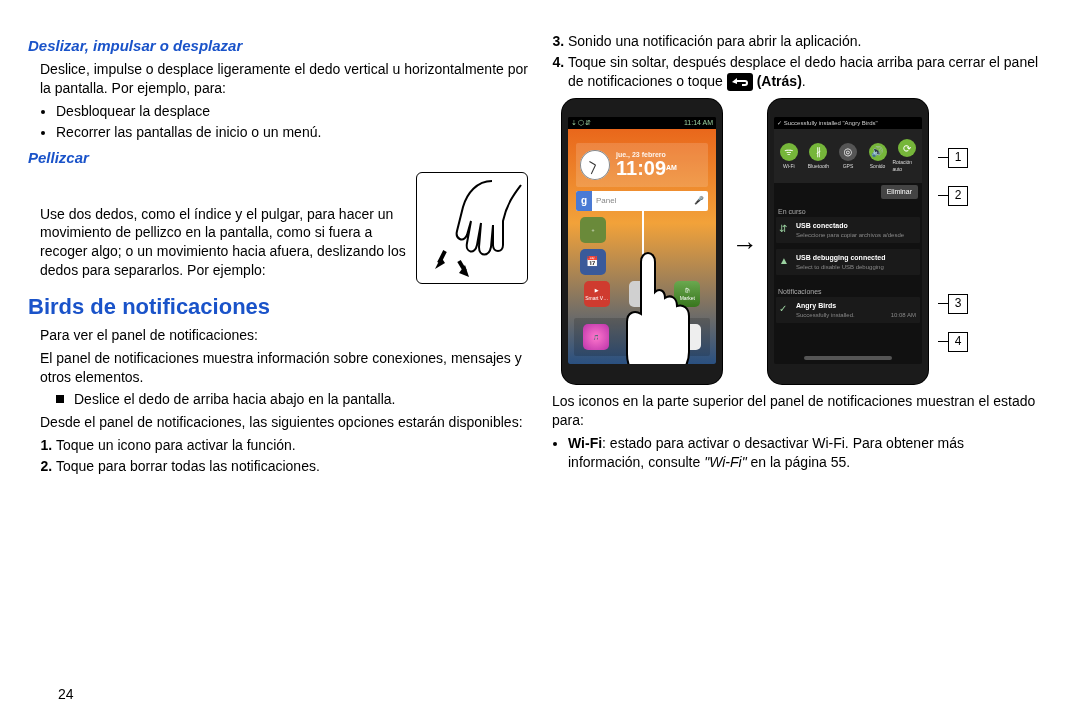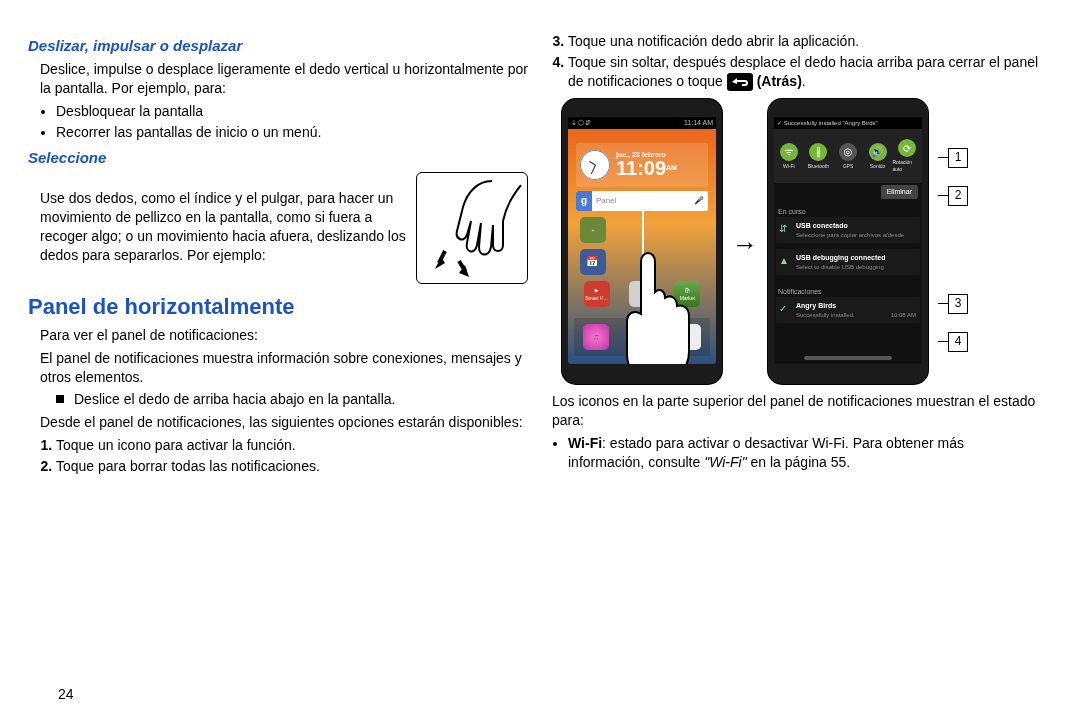--- a/index.html
+++ b/index.html
@@ -57,21 +57,21 @@
     display: flex;
     margin-left: 28px;
     align-items: flex-start;
   }
   .square-item .sq {
     width: 8px; height: 8px; background: #000;
     margin-top: 5px; margin-right: 10px; flex: none;
   }
   .pinch-block {
     display: flex;
-    align-items: center;
+    align-items: flex-end;
     gap: 10px;
   }
   .pinch-text { flex: 1; }
   .pinch-img {
     width: 110px; height: 110px;
     border: 1px solid #000;
     border-radius: 6px;
     position: relative;
     flex: none;
     margin-top: 2px;
@@ -241,57 +241,57 @@
 </style>
 </head>
 <body>
 
 <div class="page">
 
   <div class="col left">
     <div class="sub-head">Deslizar, impulsar o desplazar</div>
     <p>Deslice, impulse o desplace ligeramente el dedo vertical u horizontalmente por la pantalla. Por ejemplo, para:</p>
     <ul class="bullet">
-      <li>Desbloquear la pantalla</li>
+      <li>Desbloquear la desplace</li>
       <li>Recorrer las pantallas de inicio o un menú.</li>
     </ul>
 
-    <div class="sub-head">Seleccione</div>
+    <div class="sub-head">Pellizcar</div>
     <div class="pinch-block">
       <div class="pinch-text">
         <p style="margin-left:12px">Use dos dedos, como el índice y el pulgar, para hacer un movimiento de pellizco en la pantalla, como si fuera a recoger algo; o un movimiento hacia afuera, deslizando los dedos para separarlos. Por ejemplo:</p>
       </div>
       <div class="pinch-img">
         <svg viewBox="0 0 110 110">
           <path d="M75 8 C60 8 50 20 46 34 L40 58 C38 66 46 70 50 62 L54 48 M54 48 L50 70 C48 80 58 82 60 72 L64 50 M64 50 L62 74 C62 84 72 84 74 74 L76 52 M76 52 L76 72 C76 80 86 80 86 72 L86 48 C90 30 98 20 104 12" fill="none" stroke="#000" stroke-width="2"></path>
           <polyline points="28,78 22,90" stroke="#000" stroke-width="4" marker-end=""></polyline>
           <polygon points="18,96 28,90 24,84" fill="#000"></polygon>
           <polyline points="42,88 48,98" stroke="#000" stroke-width="4"></polyline>
           <polygon points="52,104 42,100 48,92" fill="#000"></polygon>
         </svg>
       </div>
     </div>
 
-    <div class="big-head">Panel de horizontalmente</div>
+    <div class="big-head">Birds de notificaciones</div>
     <p>Para ver el panel de notificaciones:</p>
     <p>El panel de notificaciones muestra información sobre conexiones, mensajes y otros elementos.</p>
     <div class="square-item">
       <div class="sq"></div>
       <div>Deslice el dedo de arriba hacia abajo en la pantalla.</div>
     </div>
     <p>Desde el panel de notificaciones, las siguientes opciones estarán disponibles:</p>
     <ol class="num">
       <li>Toque un icono para activar la función.</li>
       <li>Toque para borrar todas las notificaciones.</li>
     </ol>
   </div>
 
   <div class="col right">
     <ol class="num" start="3">
-      <li>Toque una notificación dedo abrir la aplicación.</li>
+      <li>Sonido una notificación para abrir la aplicación.</li>
       <li>
         <span>Toque sin soltar, después desplace el dedo hacia arriba para cerrar el panel de notificaciones o toque </span>
         <span class="back-key">
           <svg width="22" height="14" viewBox="0 0 22 14">
             <path d="M3 7 L8 3 L8 5 L16 5 A3 3 0 0 1 16 11 L13 11 L13 9 L16 9 A1 1 0 0 0 16 7 L8 7 L8 9 Z" fill="#fff"></path>
           </svg>
         </span>
         <b>(Atrás)</b>.
       </li>
     </ol>

